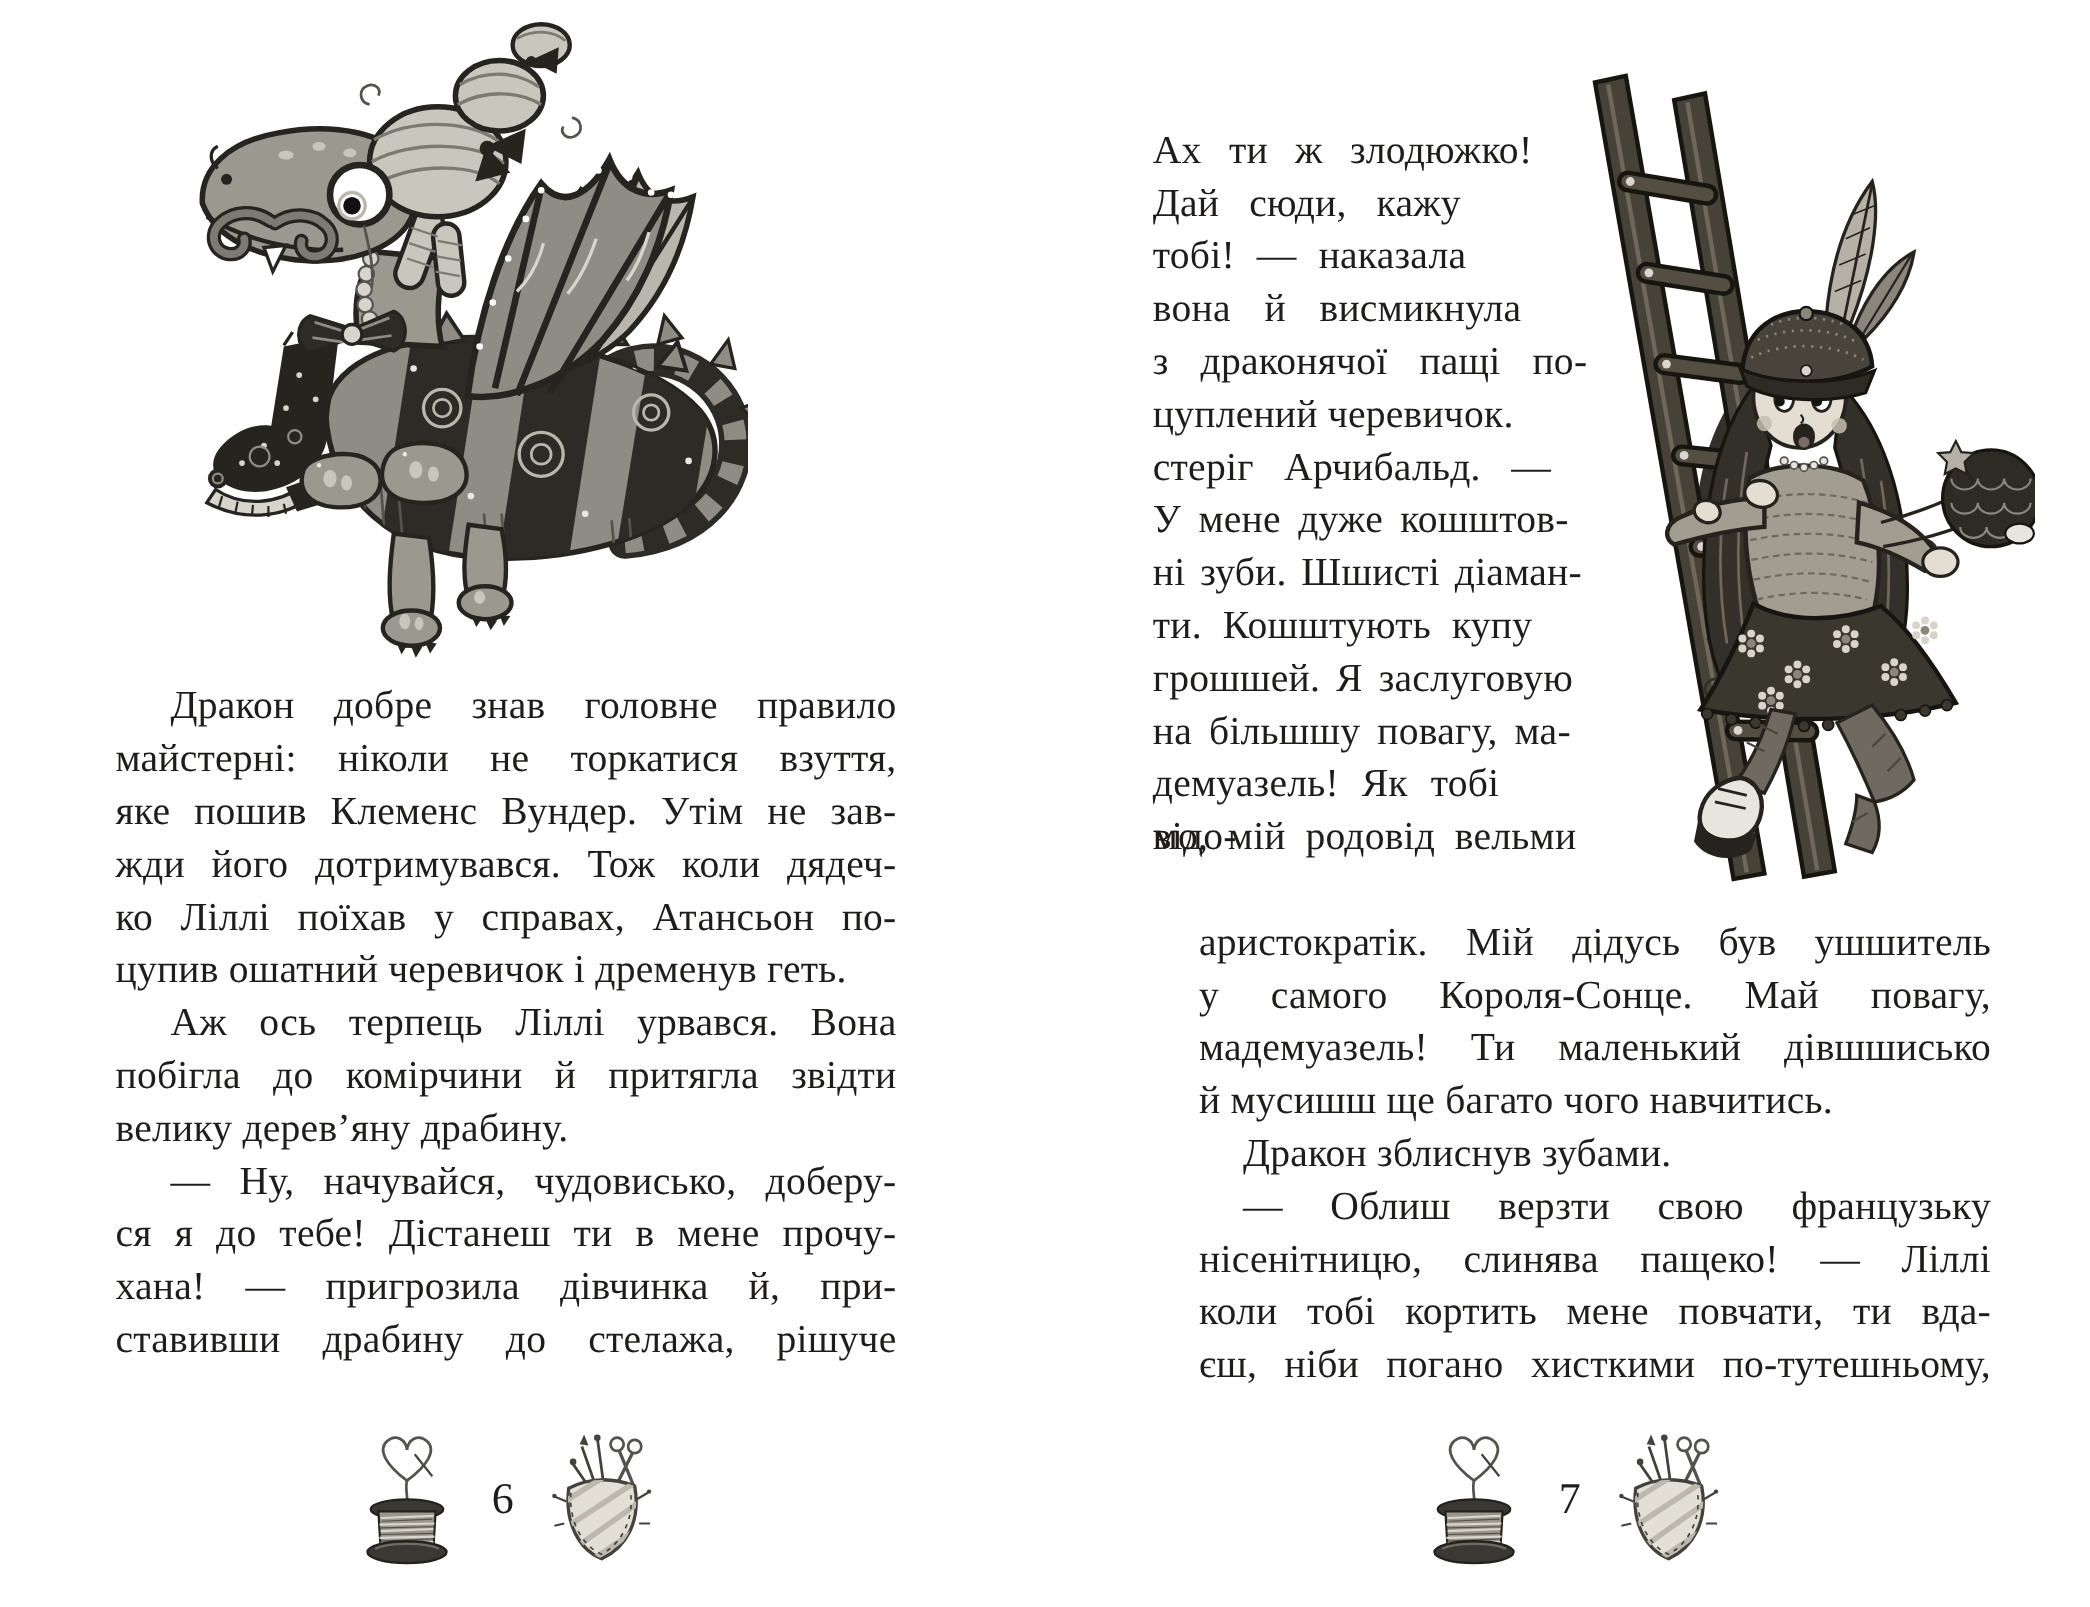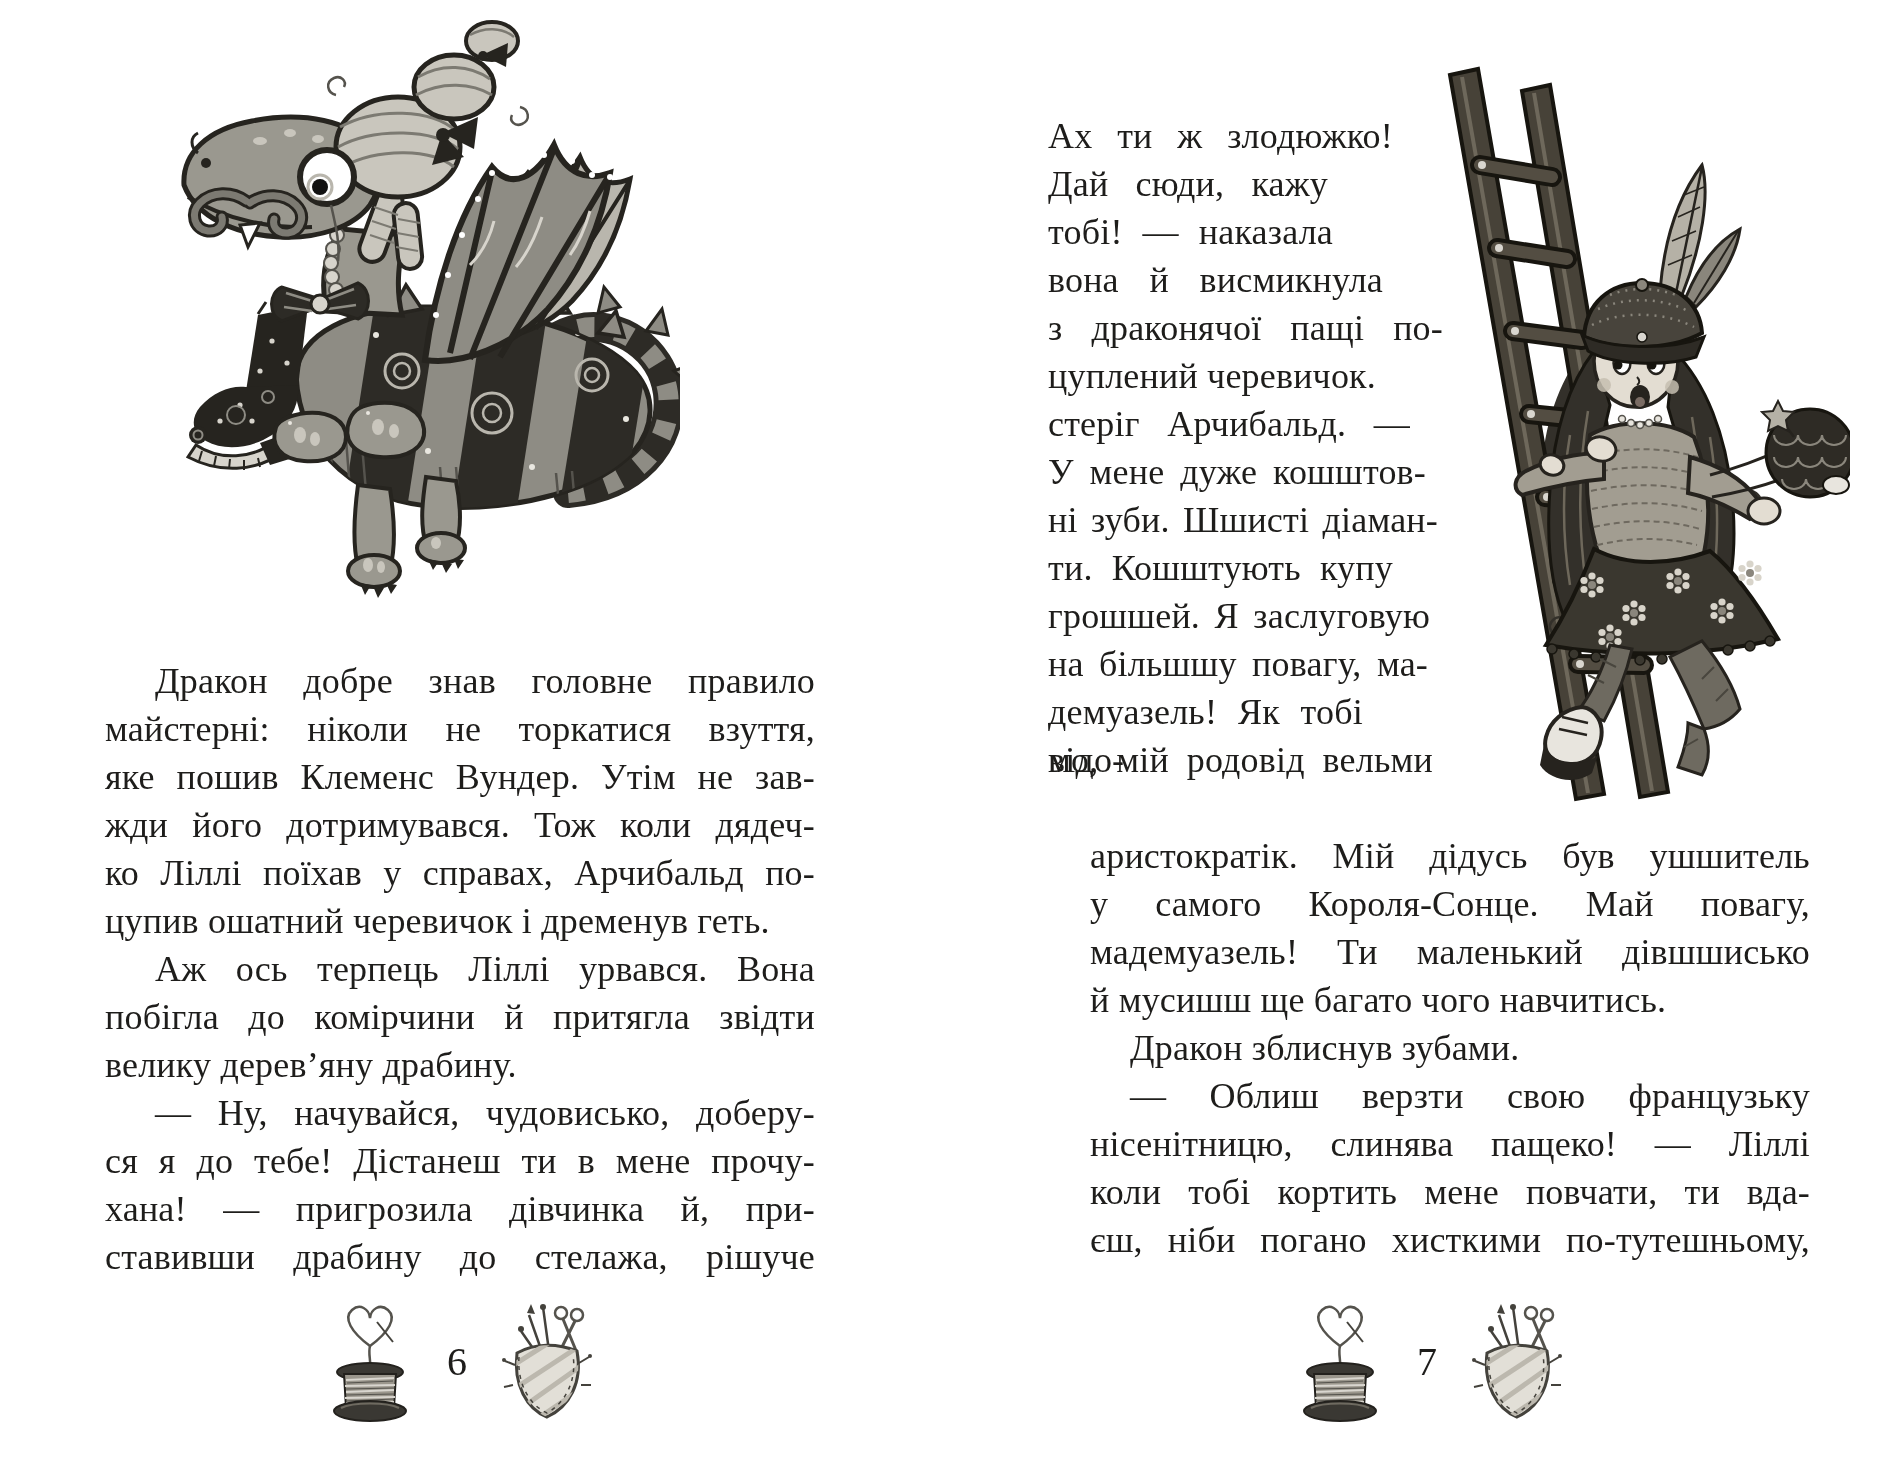--- a/index.html
+++ b/index.html
@@ -339,26 +339,26 @@
   </g>
   <g>
     <path d="M394 292 C396 258 420 238 452 238 C486 238 510 258 512 288 C494 298 470 302 448 302 C426 302 408 298 394 292 Z" fill="#48443c" stroke="#17150f" stroke-width="4"></path>
     <path d="M402 280 C430 266 474 266 504 282 M408 264 C436 252 470 252 498 266 M420 250 C440 242 464 242 486 250" stroke="#8a867c" stroke-width="2.5" fill="none" stroke-dasharray="2 6"></path>
     <path d="M392 290 C420 304 478 306 514 292 L506 312 C474 322 422 320 398 306 Z" fill="#2e2b25" stroke="#17150f" stroke-width="3"></path>
     <circle cx="452" cy="240" r="6" fill="#8a867c" stroke="#17150f" stroke-width="2"></circle>
     <circle cx="452" cy="292" r="5" fill="#d9d6cf" stroke="#17150f" stroke-width="1.5"></circle>
   </g>
 </svg>
 
-<div class="textcol" style="left:105px;top:617px;width:710px;margin-top:40px;">
+<div class="textcol" style="left:105px;top:617px;width:710px;">
   <div class="ln ind">Дракон добре знав головне правило</div>
   <div class="ln">майстерні: ніколи не торкатися взуття,</div>
   <div class="ln">яке пошив Клеменс Вундер. Утім не зав-</div>
   <div class="ln">жди його дотримувався. Тож коли дядеч-</div>
-  <div class="ln">ко Ліллі поїхав у справах, Арчибальд по-</div>
+  <div class="ln">ко Ліллі поїхав у справах, Атансьон по-</div>
   <div class="lnl">цупив ошатний черевичок і дременув геть.</div>
   <div class="ln ind">Аж ось терпець Ліллі урвався. Вона</div>
   <div class="ln">побігла до комірчини й притягла звідти</div>
   <div class="lnl">велику дерев’яну драбину.</div>
   <div class="ln ind">— Ну, начувайся, чудовисько, доберу-</div>
   <div class="ln">ся я до тебе! Дістанеш ти в мене прочу-</div>
   <div class="ln">хана! — пригрозила дівчинка й, при-</div>
   <div class="ln">ставивши драбину до стелажа, рішуче</div>
 </div>
 

